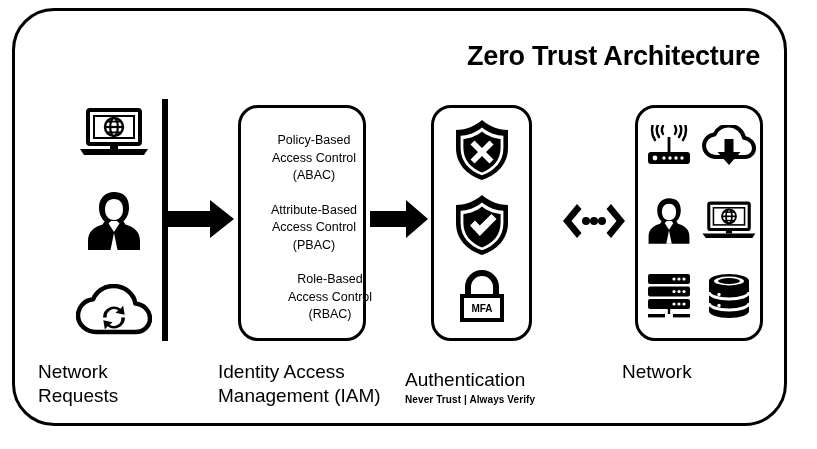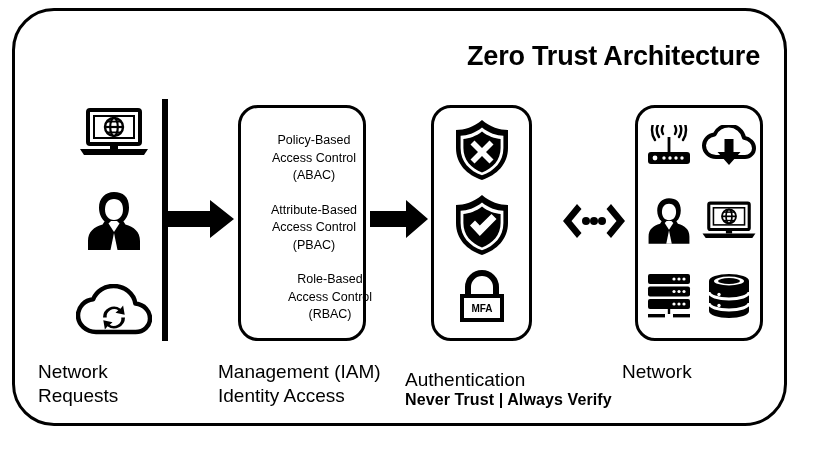--- a/index.html
+++ b/index.html
@@ -51,21 +51,21 @@
 
   
   .col-label {
     position: absolute;
     text-align: left;
     font-size: 19px;
     line-height: 24px;
     font-weight: 400;
   }
   .col-sub {
-    font-size: 16px;
+    font-size: 10px;
     line-height: 16px;
     font-weight: 600;
     letter-spacing: 0.1px;
     white-space: nowrap;
   }
 
   
   .src-stack {
     position: absolute;
     left: 62px;
@@ -226,22 +226,22 @@
       <div>(PBAC)</div>
     </div>
     <div class="iam-item">
       <div>Role-Based</div>
       <div>Access Control</div>
       <div>(RBAC)</div>
     </div>
   </div>
 
   <div class="col-label" style="left:218px; top:360px; width:170px;">
+    <div>Identity Access</div>
     <div>Management (IAM)</div>
-    <div>Identity Access</div>
   </div>
 
   <span class="arrow" style="left:370px; top:200px;">
     <svg width="58" height="38" viewBox="0 0 58 38">
       <path d="M0 11 H36 V0 L58 19 L36 38 V27 H0 Z" fill="#000"></path>
     </svg>
   </span>
 
   <div class="panel" style="left:431px; top:105px; width:101px; height:236px;"></div>
 

